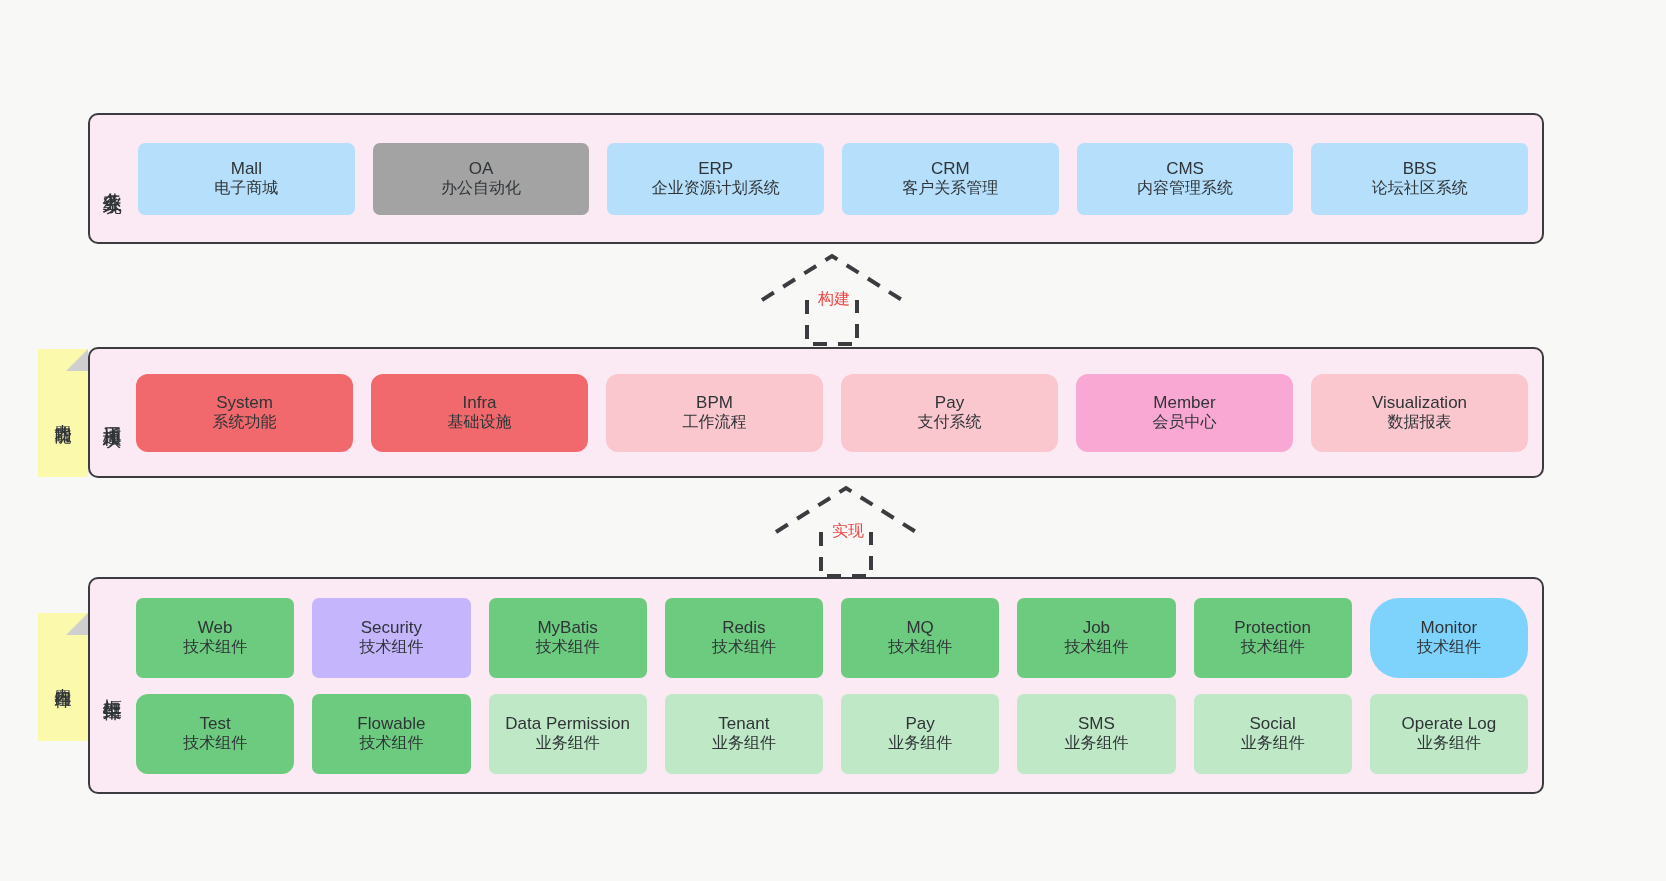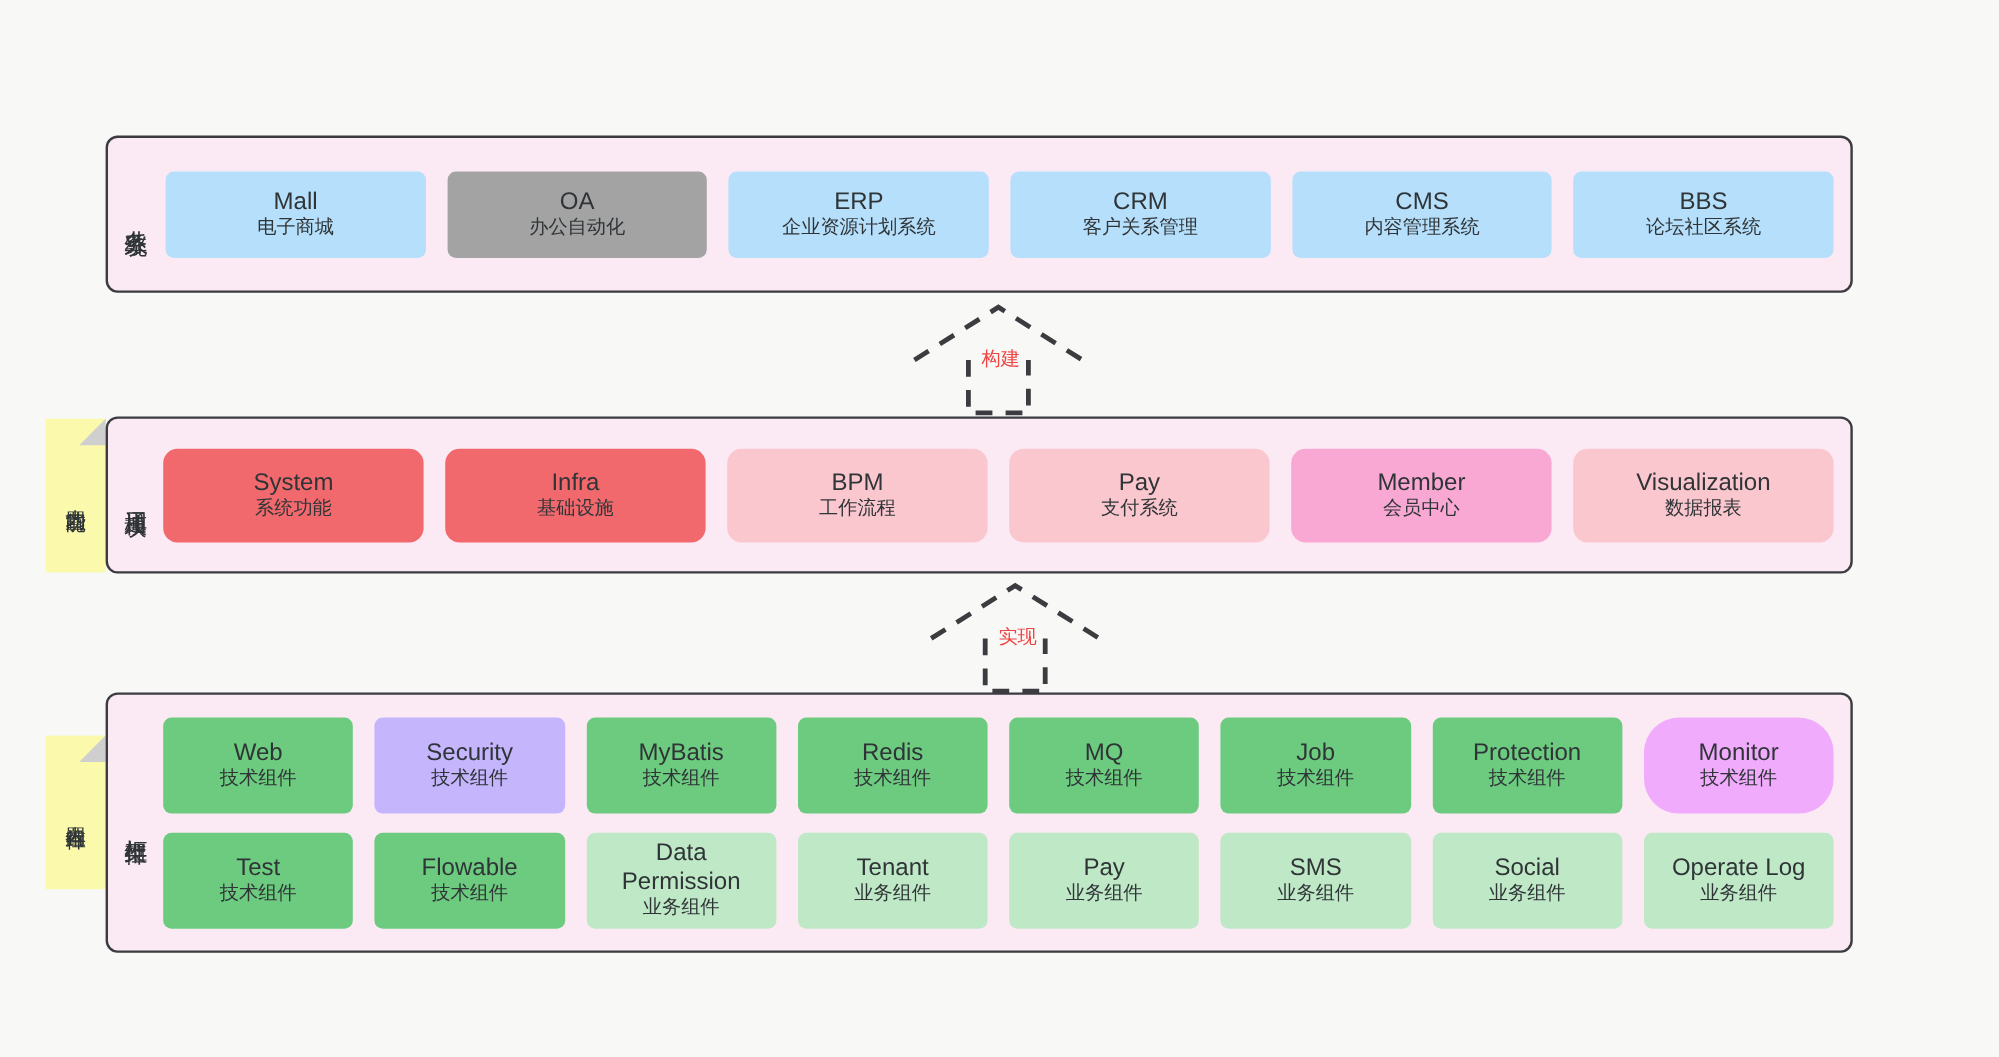--- a/index.html
+++ b/index.html
@@ -62,21 +62,21 @@
     border-radius: 7px;
     display: flex;
     flex-direction: column;
     align-items: center;
     justify-content: center;
     text-align: center;
     line-height: 1.18;
     box-sizing: border-box;
     padding: 4px 6px;
   }
-  .cell .en { font-size: 20px; }
+  .cell .en { font-size: 17px; }
   .cell .cn { font-size: 16px; }
 
   
   #band-business { left: 88px; top: 113px; width: 1456px; height: 131px; }
   #band-business .band-body { padding-left: 4px; }
   #band-business .cell { height: 72px; background: #b5dffb; }
 
   
   #band-modules { left: 88px; top: 347px; width: 1456px; height: 131px; }
   #band-modules .cell { height: 78px; border-radius: 12px; }
@@ -244,27 +244,27 @@
             <div class="cn">技术组件</div>
           </div>
           <div class="cell" style="background: rgb(108, 203, 127);">
             <div class="en">Job</div>
             <div class="cn">技术组件</div>
           </div>
           <div class="cell" style="background: rgb(108, 203, 127);">
             <div class="en">Protection</div>
             <div class="cn">技术组件</div>
           </div>
-          <div class="cell" style="background: #f0abfc; border-radius: 29px;">
+          <div class="cell" style="background: #7dd3fc; border-radius: 29px;">
             <div class="en">Monitor</div>
             <div class="cn">技术组件</div>
           </div>
         </div>
       <div class="row">
-          <div class="cell" style="background: rgb(108, 203, 127);">
+          <div class="cell" style="background: rgb(108, 203, 127); border-radius: 12px;">
             <div class="en">Test</div>
             <div class="cn">技术组件</div>
           </div>
           <div class="cell" style="background: rgb(108, 203, 127);">
             <div class="en">Flowable</div>
             <div class="cn">技术组件</div>
           </div>
           <div class="cell" style="background: rgb(191, 232, 198);">
             <div class="en">Data Permission</div>
             <div class="cn">业务组件</div>

